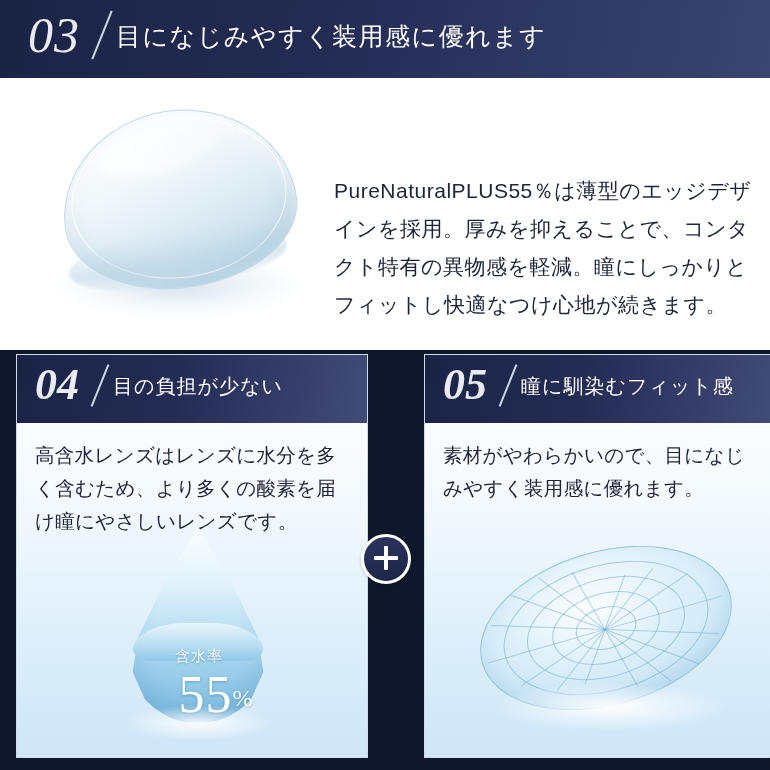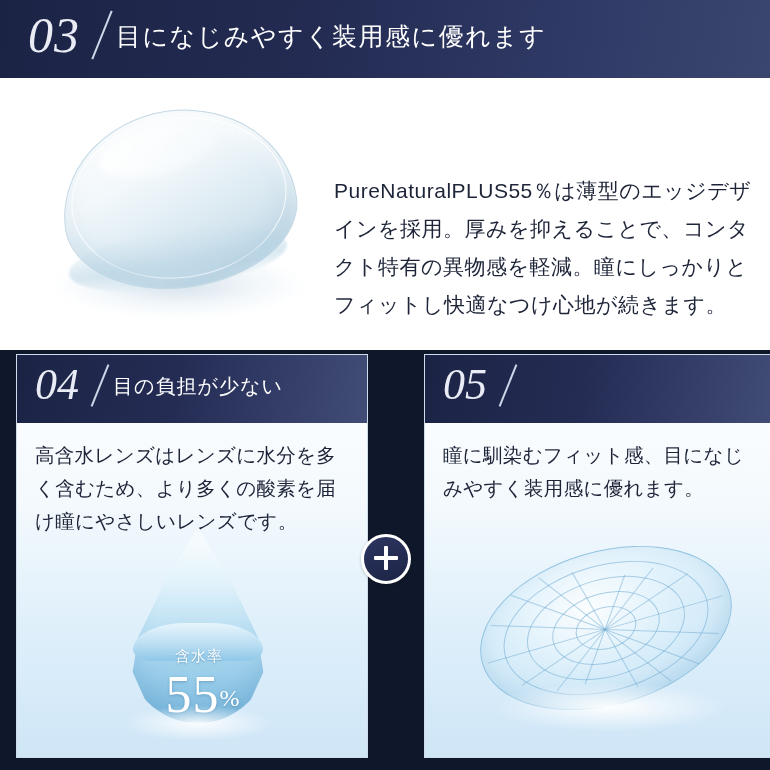--- a/index.html
+++ b/index.html
@@ -165,21 +165,21 @@
     background: linear-gradient(100deg, #1b2345 0%, #242c54 45%, #36406b 80%, #424d77 100%);
   }
   .panel-header .num {
     position: absolute;
     left: 18px;
     top: 4px;
     font-family: "Liberation Serif", serif;
     font-style: italic;
     font-size: 44px;
     color: #e9ecf5;
-    font-weight: 400;
+    font-weight: 700;
   }
   .panel-header .slash {
     position: absolute;
     left: 82px;
     top: 8px;
     width: 2px;
     height: 45px;
     background: #cfd6e8;
     transform: rotate(22deg);
   }
@@ -270,21 +270,21 @@
     top: 120px;
     width: 180px;
     text-align: center;
     font-size: 15px;
     color: #ffffff;
     letter-spacing: 1px;
     text-shadow: 0 1px 2px rgba(60,110,150,0.5);
   }
   .drop-value {
     position: absolute;
-    left: 4px;
+    left: 17px;
     top: 138px;
     width: 180px;
     text-align: center;
     font-family: "Liberation Serif", serif;
     font-size: 52px;
     color: #ffffff;
     letter-spacing: 1px;
     text-shadow: 0 1px 3px rgba(60,110,150,0.45);
   }
   .drop-pct {
@@ -386,22 +386,23 @@
 
   <div class="plus-badge">
     <div class="bar-h"></div>
     <div class="bar-v"></div>
   </div>
 
   <div class="panel right">
     <div class="panel-header">
       <div class="num">05</div>
       <div class="slash"></div>
+      <div class="ptitle">瞳に馴染むフィット感</div>
     </div>
-    <div class="panel-text">瞳に馴染むフィット感、目になじみやすく装用感に優れます。</div>
+    <div class="panel-text">素材がやわらかいので、目になじみやすく装用感に優れます。</div>
 
     <div class="fit-art">
       <div class="fit-disc"></div>
 
       <div class="fit-ring" style="left:40px; top:32px; width:208px; height:124px;"></div>
       <div class="fit-ring" style="left:64px; top:46px; width:160px; height:96px;"></div>
       <div class="fit-ring" style="left:90px; top:60px; width:108px; height:68px;"></div>
       <div class="fit-ring" style="left:114px; top:74px; width:60px; height:40px;"></div>
 
       <div class="fit-line" style="left:22px; top:96px; width:244px; transform:rotate(-16deg);"></div>

